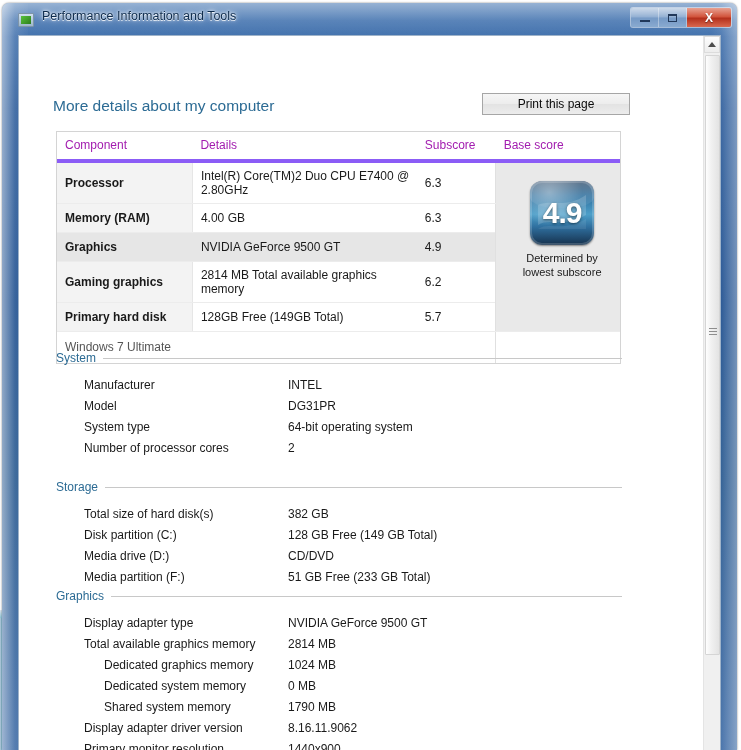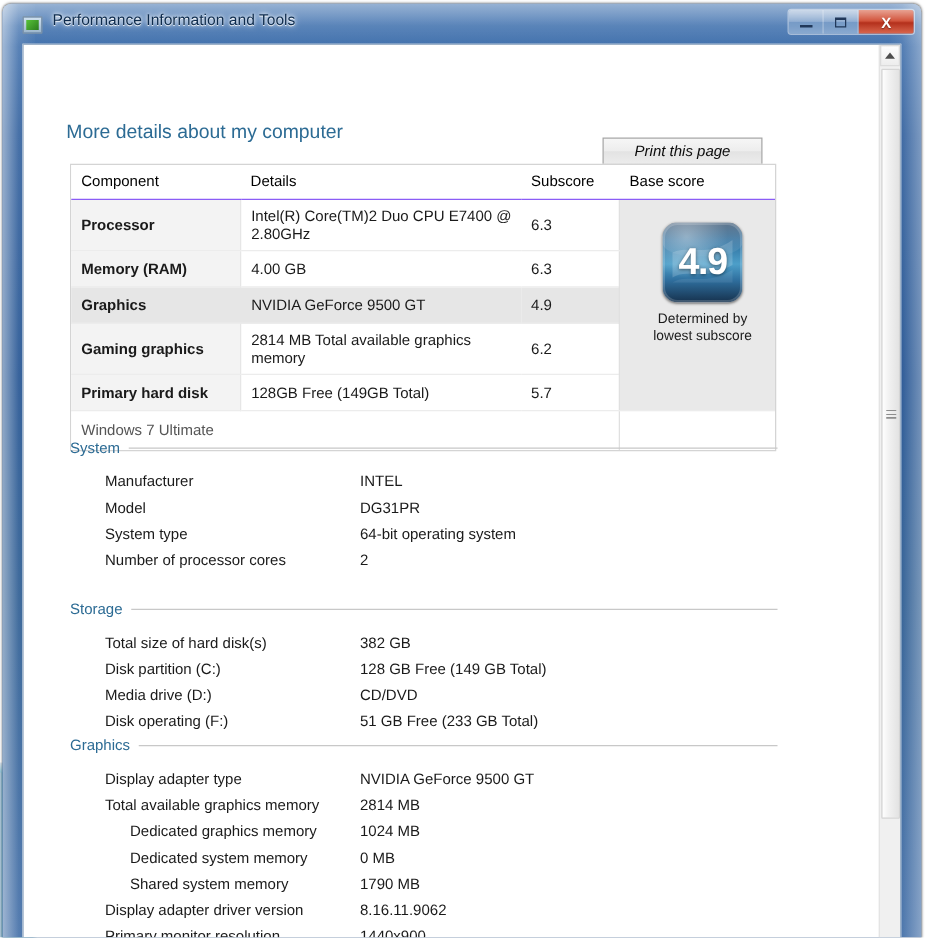--- a/index.html
+++ b/index.html
@@ -154,43 +154,42 @@
   #page {
     position: absolute; left: 0; top: 0;
     width: 686px; height: 100%;
     padding: 16px;
   }
   #page-title {
     position: absolute; left: 34px; top: 61px;
     font-size: 15.5px; color: #2c6b94; white-space: nowrap;
   }
   #print-btn {
-    position: absolute; left: 463px; top: 74px;
-    width: 128px; height: 22px;
+    position: absolute; left: 463px; top: 57px;
+    width: 148px; height: 22px;
     font-size: 12px; color: #0b0b0b;
     background: linear-gradient(180deg,#f6f6f6 0%, #ededed 48%, #e3e3e3 52%, #ececec 100%);
     border: 1px solid #a6a6a6;
     display: flex; align-items: center; justify-content: center;
     cursor: default;
-    font-style: italic;
   }
 
   
   #score-table {
     position: absolute; left: 37px; top: 95px;
     width: 565px;
     border: 1px solid #d4d4d4;
     background: #fff;
     font-size: 12px;
   }
   #score-table table { width: 100%; border-collapse: collapse; table-layout: fixed; }
   #score-table th {
-    text-align: left; font-weight: normal; color: #000000;
+    text-align: left; font-weight: normal; color: #a21caf;
     padding: 6px 0 7px 8px; font-size: 12px;
-    border-bottom: 1px solid #8b5cf6;
+    border-bottom: 4px solid #8b5cf6;
     background: #ffffff;
   }
   #score-table td {
     padding: 6px 0 6px 8px; color: #1a1a1a;
     border-bottom: 1px solid #ececec;
     height: 29px;
   }
   .col-component { width: 134px; }
   .col-details   { width: 222px; }
   .col-subscore  { width: 78px; }
@@ -405,21 +404,21 @@
             </div>
             <div class="row">
               <div class="label">Disk partition (C:)</div>
               <div class="value">128 GB Free (149 GB Total)</div>
             </div>
             <div class="row">
               <div class="label">Media drive (D:)</div>
               <div class="value">CD/DVD</div>
             </div>
             <div class="row">
-              <div class="label">Disk operating (F:)</div>
+              <div class="label">Media partition (F:)</div>
               <div class="value">51 GB Free (233 GB Total)</div>
             </div>
           </div>
       </div>
 
       <div class="section" id="sec-graphics">
         <div class="section-head">
           <span>Graphics</span>
           <span class="rule"></span>
         </div>

